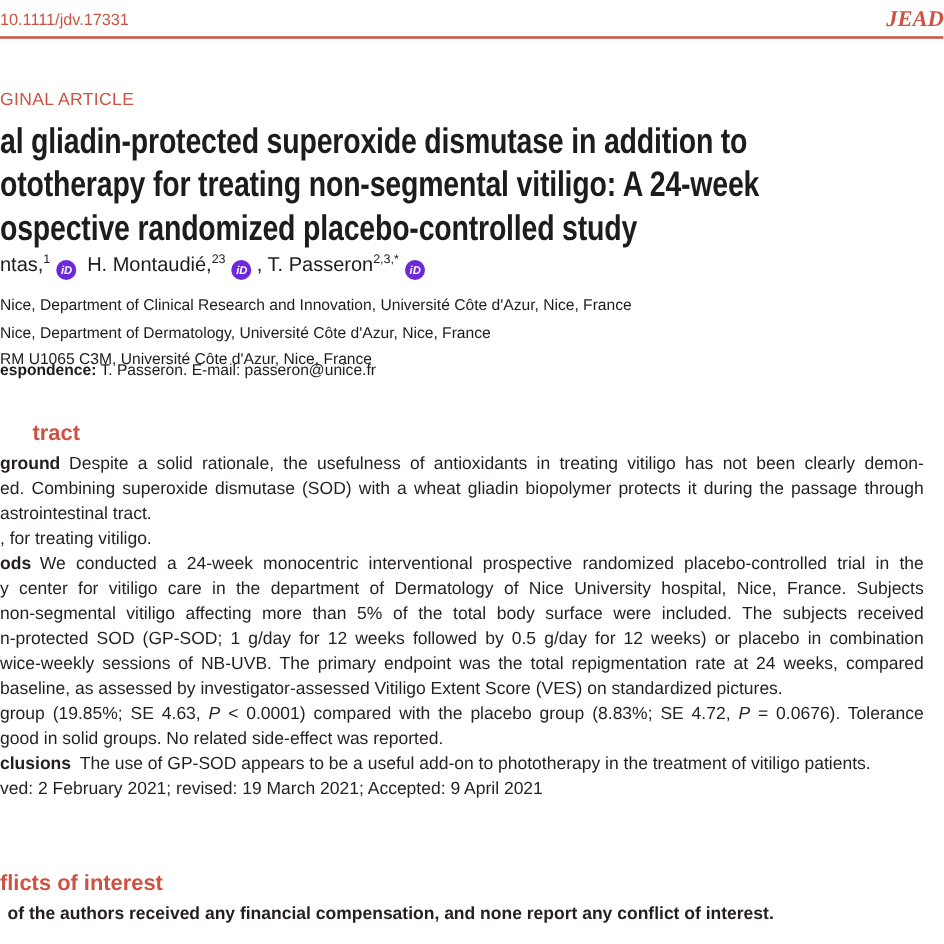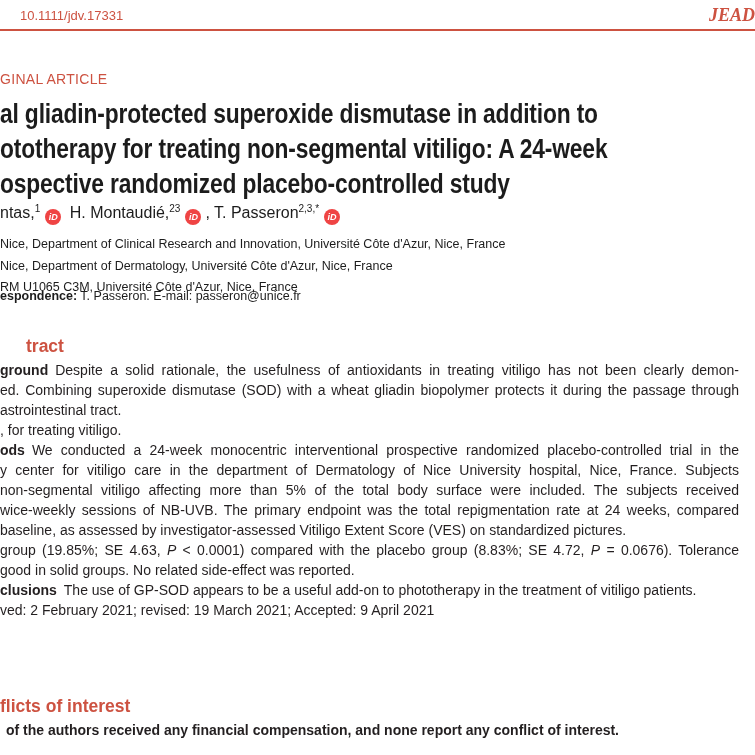--- a/index.html
+++ b/index.html
@@ -2,33 +2,33 @@
 <html><head>
 <meta charset="utf-8">
 <style>
   html,body{margin:0;padding:0;background:#fff;}
   .page{
     position:relative;width:755px;height:755px;overflow:hidden;background:#fff;
     font-family:"Liberation Sans",sans-serif;color:#231f20;
   }
   .page > div, .page > h1, .page > header{position:absolute;}
 
-  .doi{left:0;top:8px;font-size:13px;color:#cd5241;white-space:nowrap;padding-left:20px;}
+  .doi{left:0;top:8px;font-size:13px;color:#cd5241;white-space:nowrap;}
   .journal{right:0;top:5px;font-family:"Liberation Serif",serif;font-style:italic;font-weight:700;
     font-size:18px;color:#cd5241;white-space:nowrap;}
   .rule{left:0;top:29px;width:755px;height:2px;background:#cd5241;}
 
   .article-type{left:0;top:71px;font-size:14px;color:#cd5241;letter-spacing:.3px;white-space:nowrap;}
 
   .title{left:0;top:96px;margin:0;font-size:28.5px;line-height:35px;font-weight:700;color:#1c1c1c;
     transform:scaleX(.8);transform-origin:0 0;white-space:nowrap;letter-spacing:-.2px;}
 
   .authors{left:0;top:203px;font-size:16px;color:#1c1c1c;white-space:nowrap;}
   .authors sup{font-size:10px;}
-  .orcid{display:inline-block;width:16px;height:16px;border-radius:50%;background:#ef4444;color:#fff;
+  .orcid{display:inline-block;width:16px;height:16px;border-radius:50%;background:#6d28d9;color:#fff;
     font-size:9px;font-weight:700;text-align:center;line-height:16px;vertical-align:-2px;margin:0 4px 0 5px;
     font-style:italic;cursor:pointer;}
 
   .affiliations{left:0;top:234px;font-size:12.5px;line-height:21.5px;color:#1c1c1c;white-space:nowrap;}
   .correspondence{left:0;top:289px;font-size:12.5px;color:#1c1c1c;white-space:nowrap;}
 
   .abs-heading{left:0;top:336px;font-size:17.5px;font-weight:700;color:#cd5241;white-space:nowrap;padding-left:26px;}
 
   .abstract{left:0;top:360px;width:739px;font-size:14px;line-height:20px;color:#231f20;}
   .abs-line{height:20px;overflow:hidden;}
@@ -75,20 +75,21 @@
   <div class="abs-heading">tract</div>
 
   <div class="abstract">
     <div class="abs-line j"><b class="lead">ground</b><span>Despite a solid rationale, the usefulness of antioxidants in treating vitiligo has not been clearly demon-</span></div>
     <div class="abs-line j"><span>ed. Combining superoxide dismutase (SOD) with a wheat gliadin biopolymer protects it during the passage through</span></div>
     <div class="abs-line"><span>astrointestinal tract.</span></div>
     <div class="abs-line"><span>, for treating vitiligo.</span></div>
     <div class="abs-line j"><b class="lead">ods</b><span>We conducted a 24-week monocentric interventional prospective randomized placebo-controlled trial in the</span></div>
     <div class="abs-line j"><span>y center for vitiligo care in the department of Dermatology of Nice University hospital, Nice, France. Subjects</span></div>
     <div class="abs-line j"><span>non-segmental vitiligo affecting more than 5% of the total body surface were included. The subjects received</span></div>
+    <div class="abs-line j"><span>n-protected SOD (GP-SOD; 1 g/day for 12 weeks followed by 0.5 g/day for 12 weeks) or placebo in combination</span></div>
     <div class="abs-line j"><span>wice-weekly sessions of NB-UVB. The primary endpoint was the total repigmentation rate at 24 weeks, compared</span></div>
     <div class="abs-line"><span>baseline, as assessed by investigator-assessed Vitiligo Extent Score (VES) on standardized pictures.</span></div>
     <div class="abs-line j"><span>group (19.85%; SE 4.63, </span><i>P</i><span> &lt; 0.0001) compared with the placebo group (8.83%; SE 4.72, </span><i>P</i><span> = 0.0676). Tolerance</span></div>
     <div class="abs-line"><span>good in solid groups. No related side-effect was reported.</span></div>
     <div class="abs-line"><b class="lead">clusions</b><span>The use of GP-SOD appears to be a useful add-on to phototherapy in the treatment of vitiligo patients.</span></div>
     <div class="received">ved: 2 February 2021; revised: 19 March 2021; Accepted: 9 April 2021</div>
   </div>
 
   <div class="conf-heading">flicts of interest</div>
   <div class="conf-text">of the authors received any financial compensation, and none report any conflict of interest.</div>

